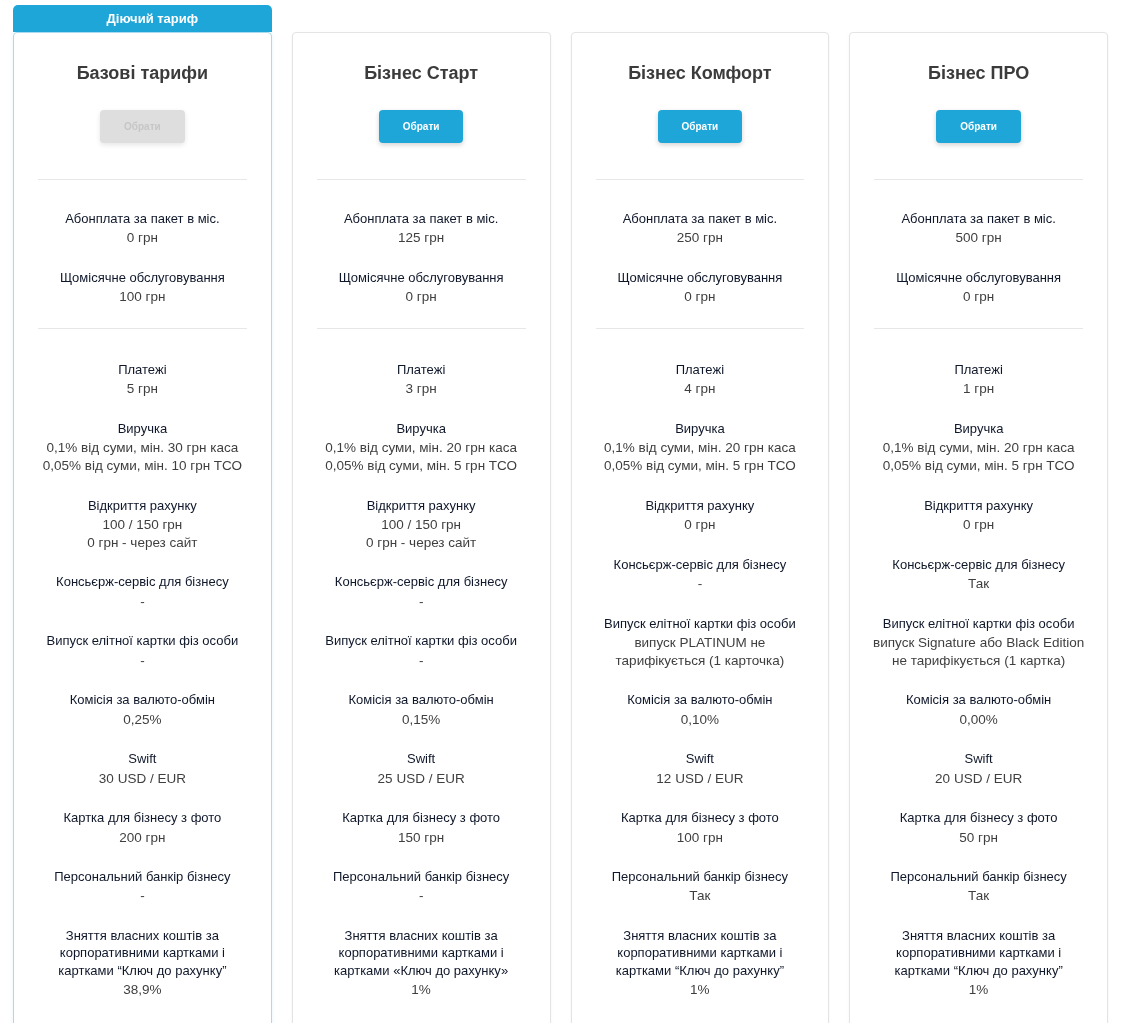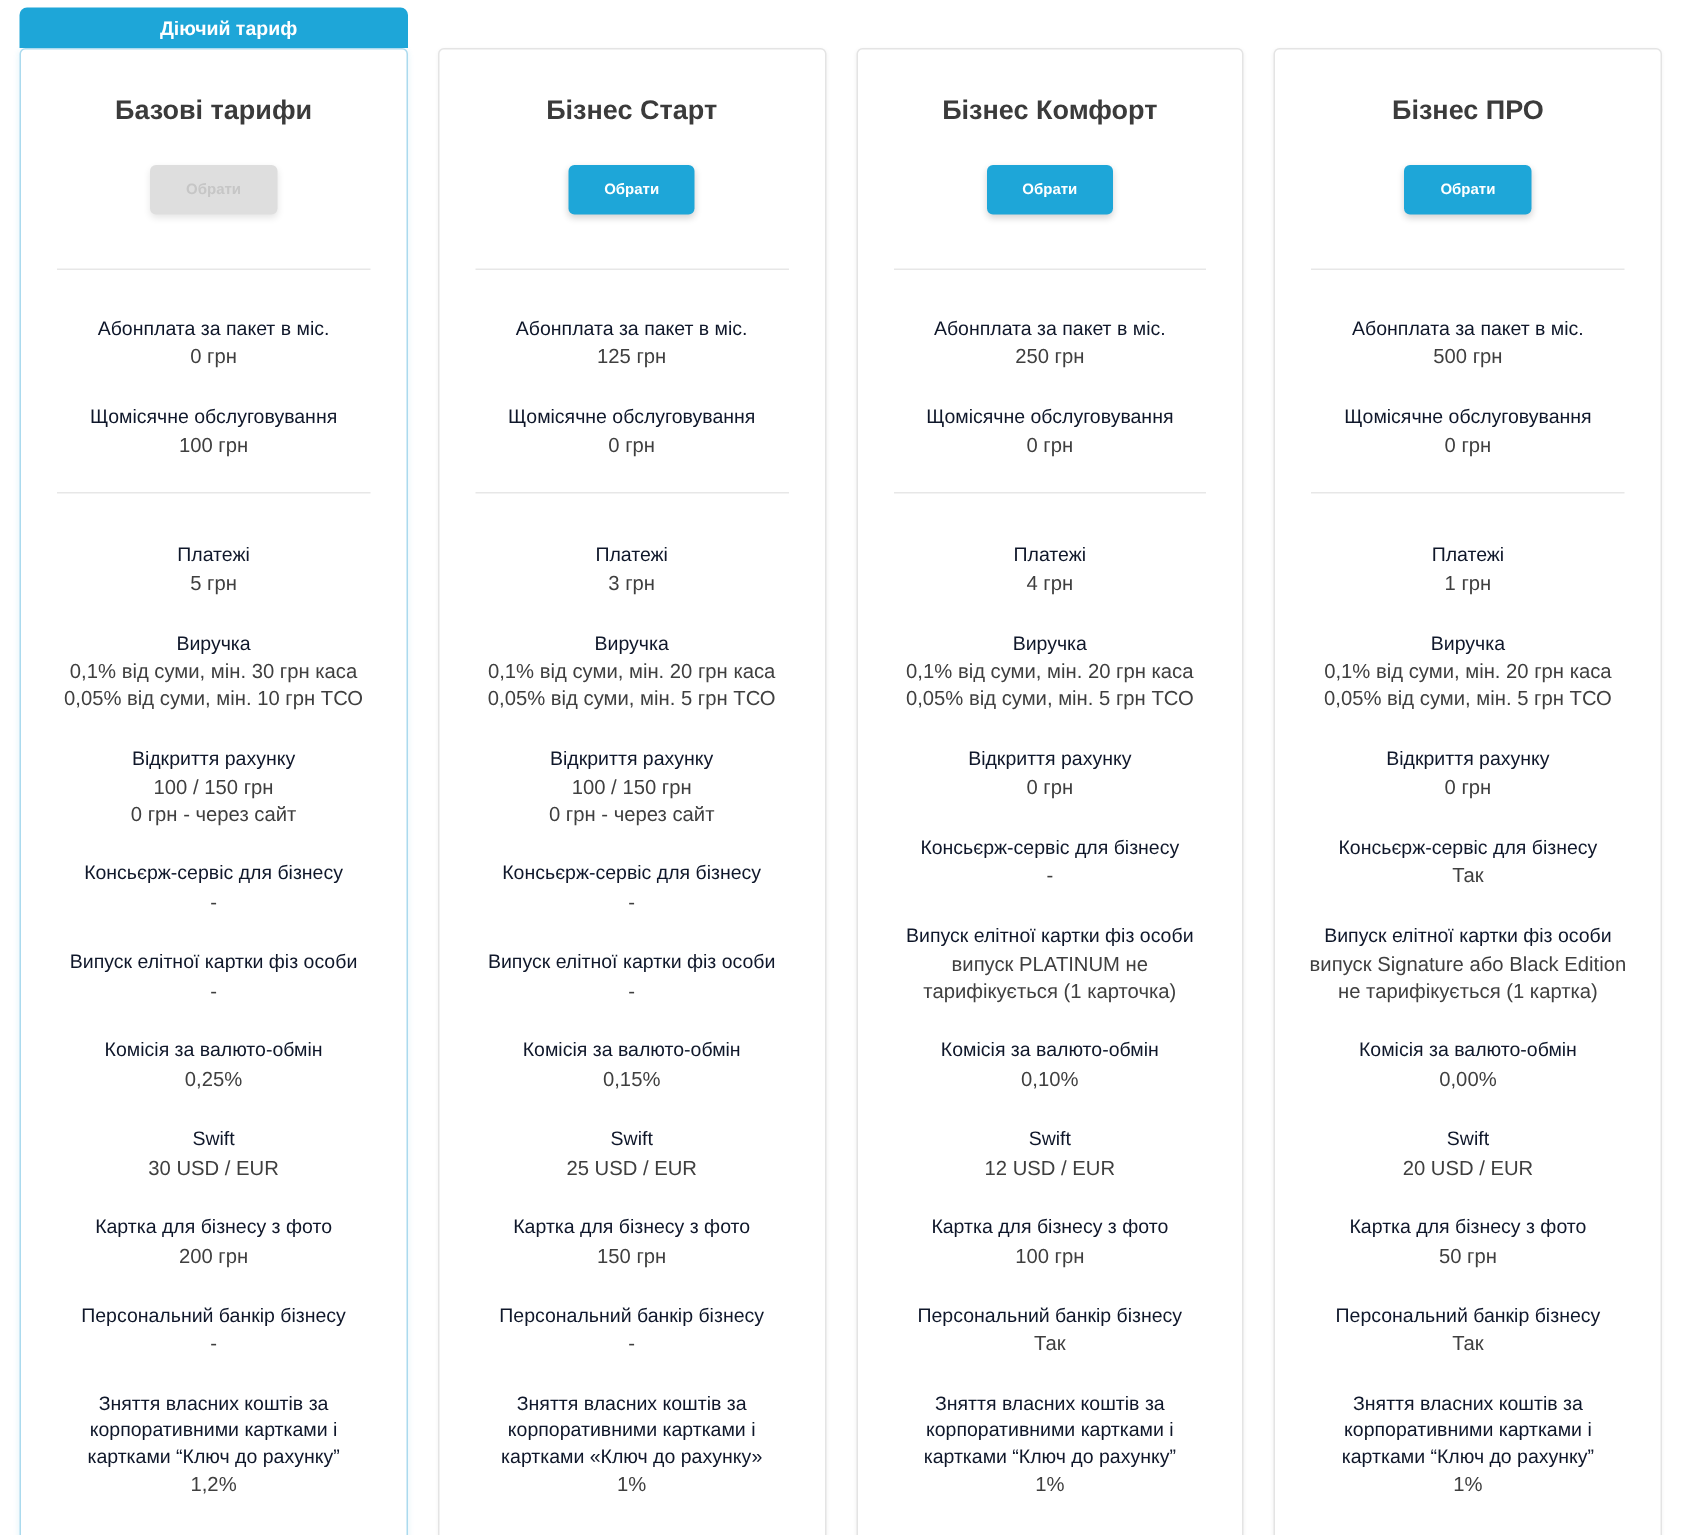--- a/index.html
+++ b/index.html
@@ -153,21 +153,21 @@
           <div class="row">
             <div class="row-label">Картка для бізнесу з фото</div>
             <div class="row-value">200 грн</div>
           </div>
           <div class="row">
             <div class="row-label">Персональний банкір бізнесу</div>
             <div class="row-value">-</div>
           </div>
           <div class="row">
             <div class="row-label">Зняття власних коштів за корпоративними картками і картками “Ключ до рахунку”</div>
-            <div class="row-value">1,2%</div>
+            <div class="row-value">38,9%</div>
           </div>
           <div class="row">
             <div class="row-label">За нецільове поповнення карток</div>
           </div>
         </div>
     </div>
   </div>
 
   <div class="column">
     <div class="card">

